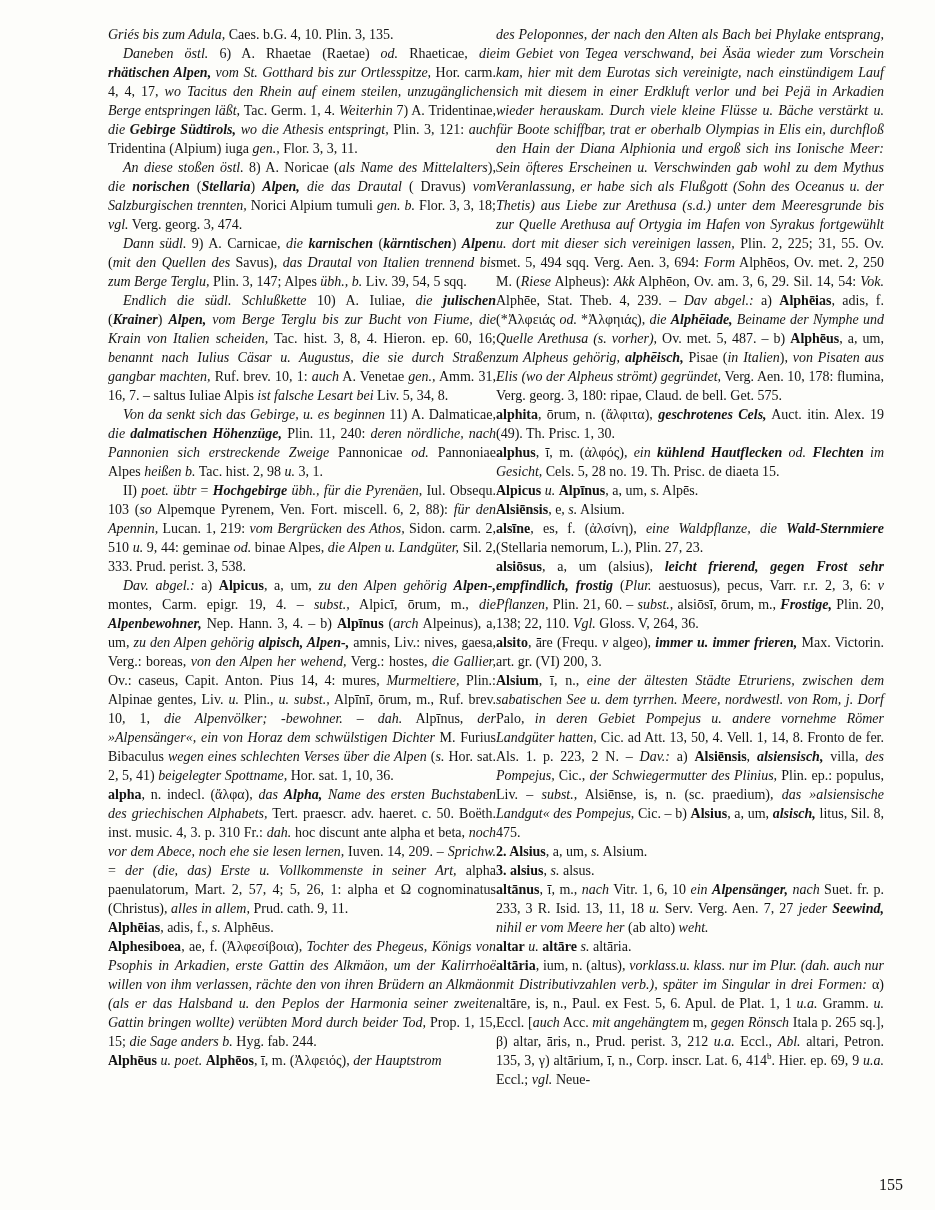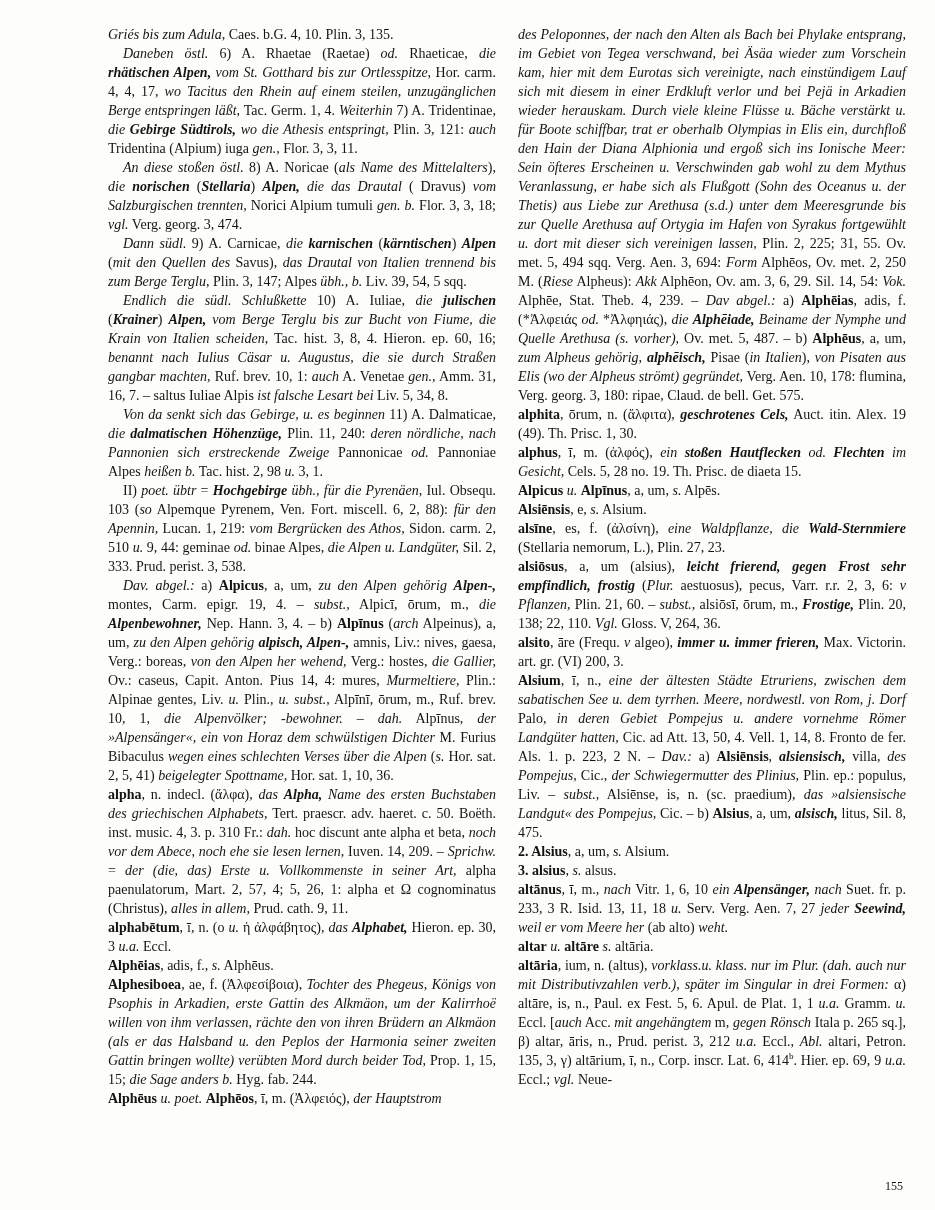--- a/index.html
+++ b/index.html
@@ -11,72 +11,70 @@
     font-family: "Liberation Serif", "DejaVu Serif", serif;
     position: relative;
     overflow: hidden;
   }
   .sheet {
     position: absolute;
     top: 25px;
     left: 108px;
     width: 798px;
     display: flex;
-    gap: 22px;
   }
   .col {
     width: 388px;
     font-size: 14px;
     line-height: 19px;
     text-align: justify;
     hyphens: auto;
   }
   .para { margin: 0; }
   .para.ind { text-indent: 15px; }
   .para b { font-weight: bold; }
   .para i { font-style: italic; }
   .pageno {
     position: absolute;
     right: 32px;
     bottom: 16px;
-    font-size: 12px;
+    font-size: 16px;
     color: #141414;
   }
   sup { font-size: 9px; line-height: 0; }
 </style>
 </head>
 <body>
 
 <div class="sheet">
   <div class="col">
       <p class="para"><i>Griés bis zum Adula,</i> Caes. b.G. 4, 10. Plin. 3, 135.</p>
       <p class="para ind"><i>Daneben östl.</i> 6) A. Rhaetae (Raetae) <i>od.</i> Rhaeticae, <i>die</i> <b><i>rhätischen Alpen,</i></b> <i>vom St. Gotthard bis zur Ortlesspitze,</i> Hor. carm. 4, 4, 17, <i>wo Tacitus den Rhein auf einem steilen, unzugänglichen Berge entspringen läßt,</i> Tac. Germ. 1, 4. <i>Weiterhin</i> 7) A. Tridentinae, <i>die</i> <b><i>Gebirge Südtirols,</i></b> <i>wo die Athesis entspringt,</i> Plin. 3, 121: <i>auch</i> Tridentina (Alpium) iuga <i>gen.,</i> Flor. 3, 3, 11.</p>
       <p class="para ind"><i>An diese stoßen östl.</i> 8) A. Noricae (<i>als Name des Mittelalters</i>), <i>die</i> <b><i>norischen</i></b> (<b><i>Stellaria</i></b>) <b><i>Alpen,</i></b> <i>die das Drautal</i> ( Dravus) <i>vom Salzburgischen trennten,</i> Norici Alpium tumuli <i>gen. b.</i> Flor. 3, 3, 18; <i>vgl.</i> Verg. georg. 3, 474.</p>
       <p class="para ind"><i>Dann südl.</i> 9) A. Carnicae, <i>die</i> <b><i>karnischen</i></b> (<b><i>kärntischen</i></b>) <b><i>Alpen</i></b> (<i>mit den Quellen des</i> Savus), <i>das Drautal von Italien trennend bis zum Berge Terglu,</i> Plin. 3, 147; Alpes <i>übh., b.</i> Liv. 39, 54, 5 sqq.</p>
       <p class="para ind"><i>Endlich die südl. Schlußkette</i> 10) A. Iuliae, <i>die</i> <b><i>julischen</i></b> (<b><i>Krainer</i></b>) <b><i>Alpen,</i></b> <i>vom Berge Terglu bis zur Bucht von Fiume, die Krain von Italien scheiden,</i> Tac. hist. 3, 8, 4. Hieron. ep. 60, 16; <i>benannt nach Iulius Cäsar u. Augustus, die sie durch Straßen gangbar machten,</i> Ruf. brev. 10, 1: <i>auch</i> A. Venetae <i>gen.,</i> Amm. 31, 16, 7. – saltus Iuliae Alpis <i>ist falsche Lesart bei</i> Liv. 5, 34, 8.</p>
       <p class="para ind"><i>Von da senkt sich das Gebirge, u. es beginnen</i> 11) A. Dalmaticae, <i>die</i> <b><i>dalmatischen Höhenzüge,</i></b> Plin. 11, 240: <i>deren nördliche, nach Pannonien sich erstreckende Zweige</i> Pannonicae <i>od.</i> Pannoniae Alpes <i>heißen b.</i> Tac. hist. 2, 98 <i>u.</i> 3, 1.</p>
       <p class="para ind">II) <i>poet. übtr</i> = <b><i>Hochgebirge</i></b> <i>übh., für die Pyrenäen,</i> Iul. Obsequ. 103 (<i>so</i> Alpemque Pyrenem, Ven. Fort. miscell. 6, 2, 88): <i>für den Apennin,</i> Lucan. 1, 219: <i>vom Bergrücken des Athos,</i> Sidon. carm. 2, 510 <i>u.</i> 9, 44: geminae <i>od.</i> binae Alpes, <i>die Alpen u. Landgüter,</i> Sil. 2, 333. Prud. perist. 3, 538.</p>
       <p class="para ind"><i>Dav. abgel.:</i> a) <b>Alpicus</b>, a, um, <i>zu den Alpen gehörig</i> <b><i>Alpen-,</i></b> montes, Carm. epigr. 19, 4. – <i>subst.,</i> Alpicī, ōrum, m., <i>die</i> <b><i>Alpenbewohner,</i></b> Nep. Hann. 3, 4. – b) <b>Alpīnus</b> (<i>arch</i> Alpeinus), a, um, <i>zu den Alpen gehörig</i> <b><i>alpisch, Alpen-,</i></b> amnis, Liv.: nives, gaesa, Verg.: boreas, <i>von den Alpen her wehend,</i> Verg.: hostes, <i>die Gallier,</i> Ov.: caseus, Capit. Anton. Pius 14, 4: mures, <i>Murmeltiere,</i> Plin.: Alpinae gentes, Liv. <i>u.</i> Plin., <i>u. subst.,</i> Alpīnī, ōrum, m., Ruf. brev. 10, 1, <i>die Alpenvölker; -bewohner. – dah.</i> Alpīnus, <i>der »Alpensänger«, ein von Horaz dem schwülstigen Dichter</i> M. Furius Bibaculus <i>wegen eines schlechten Verses über die Alpen</i> (<i>s.</i> Hor. sat. 2, 5, 41) <i>beigelegter Spottname,</i> Hor. sat. 1, 10, 36.</p>
       <p class="para"><b>alpha</b>, n. indecl. (ἄλφα), <i>das</i> <b><i>Alpha,</i></b> <i>Name des ersten Buchstaben des griechischen Alphabets,</i> Tert. praescr. adv. haeret. c. 50. Boëth. inst. music. 4, 3. p. 310 Fr.: <i>dah.</i> hoc discunt ante alpha et beta, <i>noch vor dem Abece, noch ehe sie lesen lernen,</i> Iuven. 14, 209. – <i>Sprichw.</i> = <i>der (die, das) Erste u. Vollkommenste in seiner Art,</i> alpha paenulatorum, Mart. 2, 57, 4; 5, 26, 1: alpha et Ω cognominatus (Christus), <i>alles in allem,</i> Prud. cath. 9, 11.</p>
-      <p class="para"><b>alphabētum</b>, ī, n. (ο <i>u.</i> ἡ ἀλφάβητος), <i>das</i> <b><i>Alphabet,</i></b> Hieron. ep. 30, 3 <i>u.a.</i> Eccl.</p>
       <p class="para"><b>Alphēias</b>, adis, f., <i>s.</i> Alphēus.</p>
       <p class="para"><b>Alphesiboea</b>, ae, f. (Ἀλφεσίβοια), <i>Tochter des Phegeus, Königs von Psophis in Arkadien, erste Gattin des Alkmäon, um der Kalirrhoë willen von ihm verlassen, rächte den von ihren Brüdern an Alkmäon (als er das Halsband u. den Peplos der Harmonia seiner zweiten Gattin bringen wollte) verübten Mord durch beider Tod,</i> Prop. 1, 15, 15; <i>die Sage anders b.</i> Hyg. fab. 244.</p>
       <p class="para"><b>Alphēus</b> <i>u. poet.</i> <b>Alphēos</b>, ī, m. (Ἀλφειός), <i>der Hauptstrom</i></p>
     </div>
   <div class="col">
       <p class="para"><i>des Peloponnes, der nach den Alten als Bach bei Phylake entsprang, im Gebiet von Tegea verschwand, bei Äsäa wieder zum Vorschein kam, hier mit dem Eurotas sich vereinigte, nach einstündigem Lauf sich mit diesem in einer Erdkluft verlor und bei Pejä in Arkadien wieder herauskam. Durch viele kleine Flüsse u. Bäche verstärkt u. für Boote schiffbar, trat er oberhalb Olympias in Elis ein, durchfloß den Hain der Diana Alphionia und ergoß sich ins Ionische Meer: Sein öfteres Erscheinen u. Verschwinden gab wohl zu dem Mythus Veranlassung, er habe sich als Flußgott (Sohn des Oceanus u. der Thetis) aus Liebe zur Arethusa (s.d.) unter dem Meeresgrunde bis zur Quelle Arethusa auf Ortygia im Hafen von Syrakus fortgewühlt u. dort mit dieser sich vereinigen lassen,</i> Plin. 2, 225; 31, 55. Ov. met. 5, 494 sqq. Verg. Aen. 3, 694: <i>Form</i> Alphēos, Ov. met. 2, 250 M. (<i>Riese</i> Alpheus): <i>Akk</i> Alphēon, Ov. am. 3, 6, 29. Sil. 14, 54: <i>Vok.</i> Alphēe, Stat. Theb. 4, 239. – <i>Dav abgel.:</i> a) <b>Alphēias</b>, adis, f. (*Ἀλφειάς <i>od.</i> *Ἀλφηιάς), <i>die</i> <b><i>Alphēiade,</i></b> <i>Beiname der Nymphe und Quelle Arethusa (s. vorher),</i> Ov. met. 5, 487. – b) <b>Alphēus</b>, a, um, <i>zum Alpheus gehörig,</i> <b><i>alphēisch,</i></b> Pisae (<i>in Italien</i>), <i>von Pisaten aus Elis (wo der Alpheus strömt) gegründet,</i> Verg. Aen. 10, 178: flumina, Verg. georg. 3, 180: ripae, Claud. de bell. Get. 575.</p>
       <p class="para"><b>alphita</b>, ōrum, n. (ἄλφιτα), <b><i>geschrotenes Cels,</i></b> Auct. itin. Alex. 19 (49). Th. Prisc. 1, 30.</p>
-      <p class="para"><b>alphus</b>, ī, m. (ἀλφός), <i>ein</i> <b><i>stoßen Hautflecken</i></b> <i>od.</i> <b><i>Flechten</i></b> <i>im Gesicht,</i> Cels. 5, 28 no. 19. Th. Prisc. de diaeta 15.</p>
+      <p class="para"><b>alphus</b>, ī, m. (ἀλφός), <i>ein</i> <b><i>kühlend Hautflecken</i></b> <i>od.</i> <b><i>Flechten</i></b> <i>im Gesicht,</i> Cels. 5, 28 no. 19. Th. Prisc. de diaeta 15.</p>
       <p class="para"><b>Alpicus</b> <i>u.</i> <b>Alpīnus</b>, a, um, <i>s.</i> Alpēs.</p>
       <p class="para"><b>Alsiēnsis</b>, e, <i>s.</i> Alsium.</p>
       <p class="para"><b>alsīne</b>, es, f. (ἀλσίνη), <i>eine Waldpflanze, die</i> <b><i>Wald-Sternmiere</i></b> (Stellaria nemorum, L.), Plin. 27, 23.</p>
       <p class="para"><b>alsiōsus</b>, a, um (alsius), <b><i>leicht frierend, gegen Frost sehr empfindlich, frostig</i></b> (<i>Plur.</i> aestuosus), pecus, Varr. r.r. 2, 3, 6: <i>v Pflanzen,</i> Plin. 21, 60. – <i>subst.,</i> alsiōsī, ōrum, m., <b><i>Frostige,</i></b> Plin. 20, 138; 22, 110. <i>Vgl.</i> Gloss. V, 264, 36.</p>
       <p class="para"><b>alsito</b>, āre (Frequ. <i>v</i> algeo), <b><i>immer u. immer frieren,</i></b> Max. Victorin. art. gr. (VI) 200, 3.</p>
       <p class="para"><b>Alsium</b>, ī, n., <i>eine der ältesten Städte Etruriens, zwischen dem sabatischen See u. dem tyrrhen. Meere, nordwestl. von Rom, j. Dorf</i> Palo, <i>in deren Gebiet Pompejus u. andere vornehme Römer Landgüter hatten,</i> Cic. ad Att. 13, 50, 4. Vell. 1, 14, 8. Fronto de fer. Als. 1. p. 223, 2 N. – <i>Dav.:</i> a) <b>Alsiēnsis</b>, <b><i>alsiensisch,</i></b> villa, <i>des Pompejus,</i> Cic., <i>der Schwiegermutter des Plinius,</i> Plin. ep.: populus, Liv. – <i>subst.,</i> Alsiēnse, is, n. (sc. praedium), <i>das »alsiensische Landgut« des Pompejus,</i> Cic. – b) <b>Alsius</b>, a, um, <b><i>alsisch,</i></b> litus, Sil. 8, 475.</p>
       <p class="para"><b>2. Alsius</b>, a, um, <i>s.</i> Alsium.</p>
       <p class="para"><b>3. alsius</b>, <i>s.</i> alsus.</p>
-      <p class="para"><b>altānus</b>, ī, m., <i>nach</i> Vitr. 1, 6, 10 <i>ein</i> <b><i>Alpensänger,</i></b> <i>nach</i> Suet. fr. p. 233, 3 R. Isid. 13, 11, 18 <i>u.</i> Serv. Verg. Aen. 7, 27 <i>jeder</i> <b><i>Seewind,</i></b> <i>weil er vom Meere her</i> (ab alto) <i>weht.</i></p>
+      <p class="para"><b>altānus</b>, ī, m., <i>nach</i> Vitr. 1, 6, 10 <i>ein</i> <b><i>Alpensänger,</i></b> <i>nach</i> Suet. fr. p. 233, 3 R. Isid. 13, 11, 18 <i>u.</i> Serv. Verg. Aen. 7, 27 <i>jeder</i> <b><i>Seewind,</i></b> <i>nihil er vom Meere her</i> (ab alto) <i>weht.</i></p>
       <p class="para"><b>altar</b> <i>u.</i> <b>altāre</b> <i>s.</i> altāria.</p>
       <p class="para"><b>altāria</b>, ium, n. (altus), <i>vorklass.u. klass. nur im Plur. (dah. auch nur mit Distributivzahlen verb.), später im Singular in drei Formen:</i> α) altāre, is, n., Paul. ex Fest. 5, 6. Apul. de Plat. 1, 1 <i>u.a.</i> Gramm. <i>u.</i> Eccl. [<i>auch</i> Acc. <i>mit angehängtem</i> m, <i>gegen Rönsch</i> Itala p. 265 sq.], β) altar, āris, n., Prud. perist. 3, 212 <i>u.a.</i> Eccl., <i>Abl.</i> altari, Petron. 135, 3, γ) altārium, ī, n., Corp. inscr. Lat. 6, 414<sup>b</sup>. Hier. ep. 69, 9 <i>u.a.</i> Eccl.; <i>vgl.</i> Neue-</p>
     </div>
 </div>
 
 <div class="pageno">155</div>
 
 </body></html>

